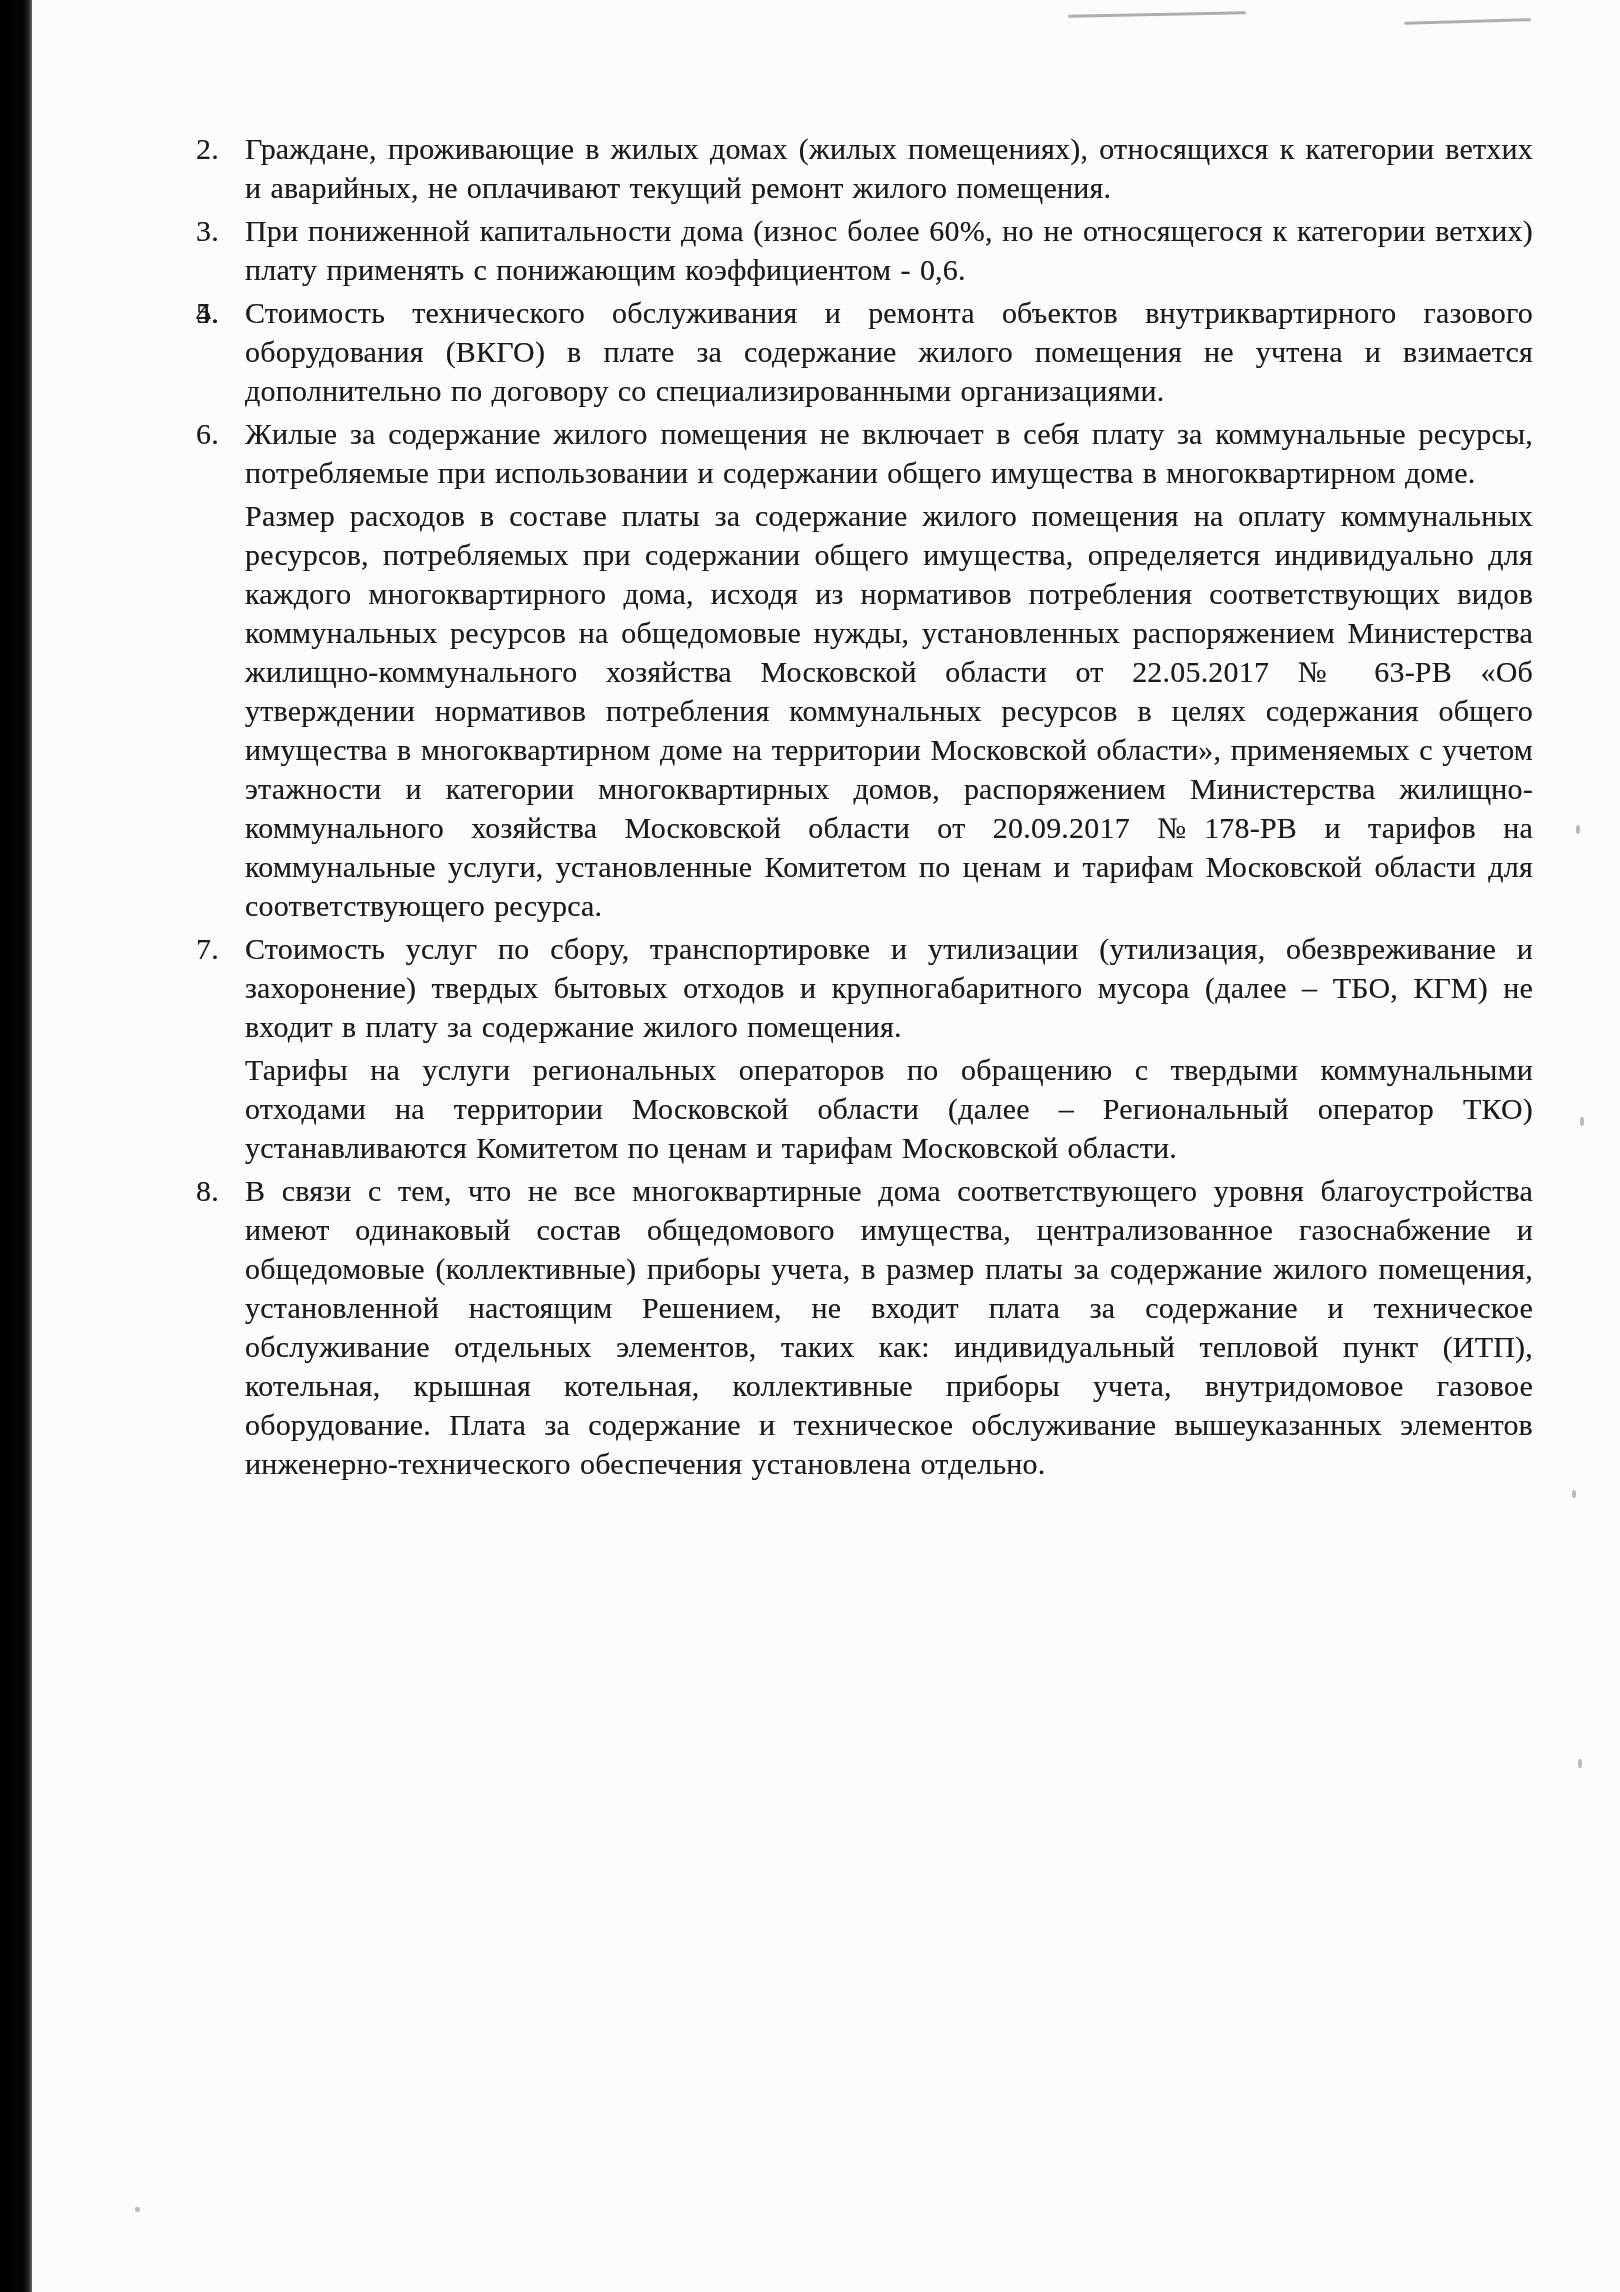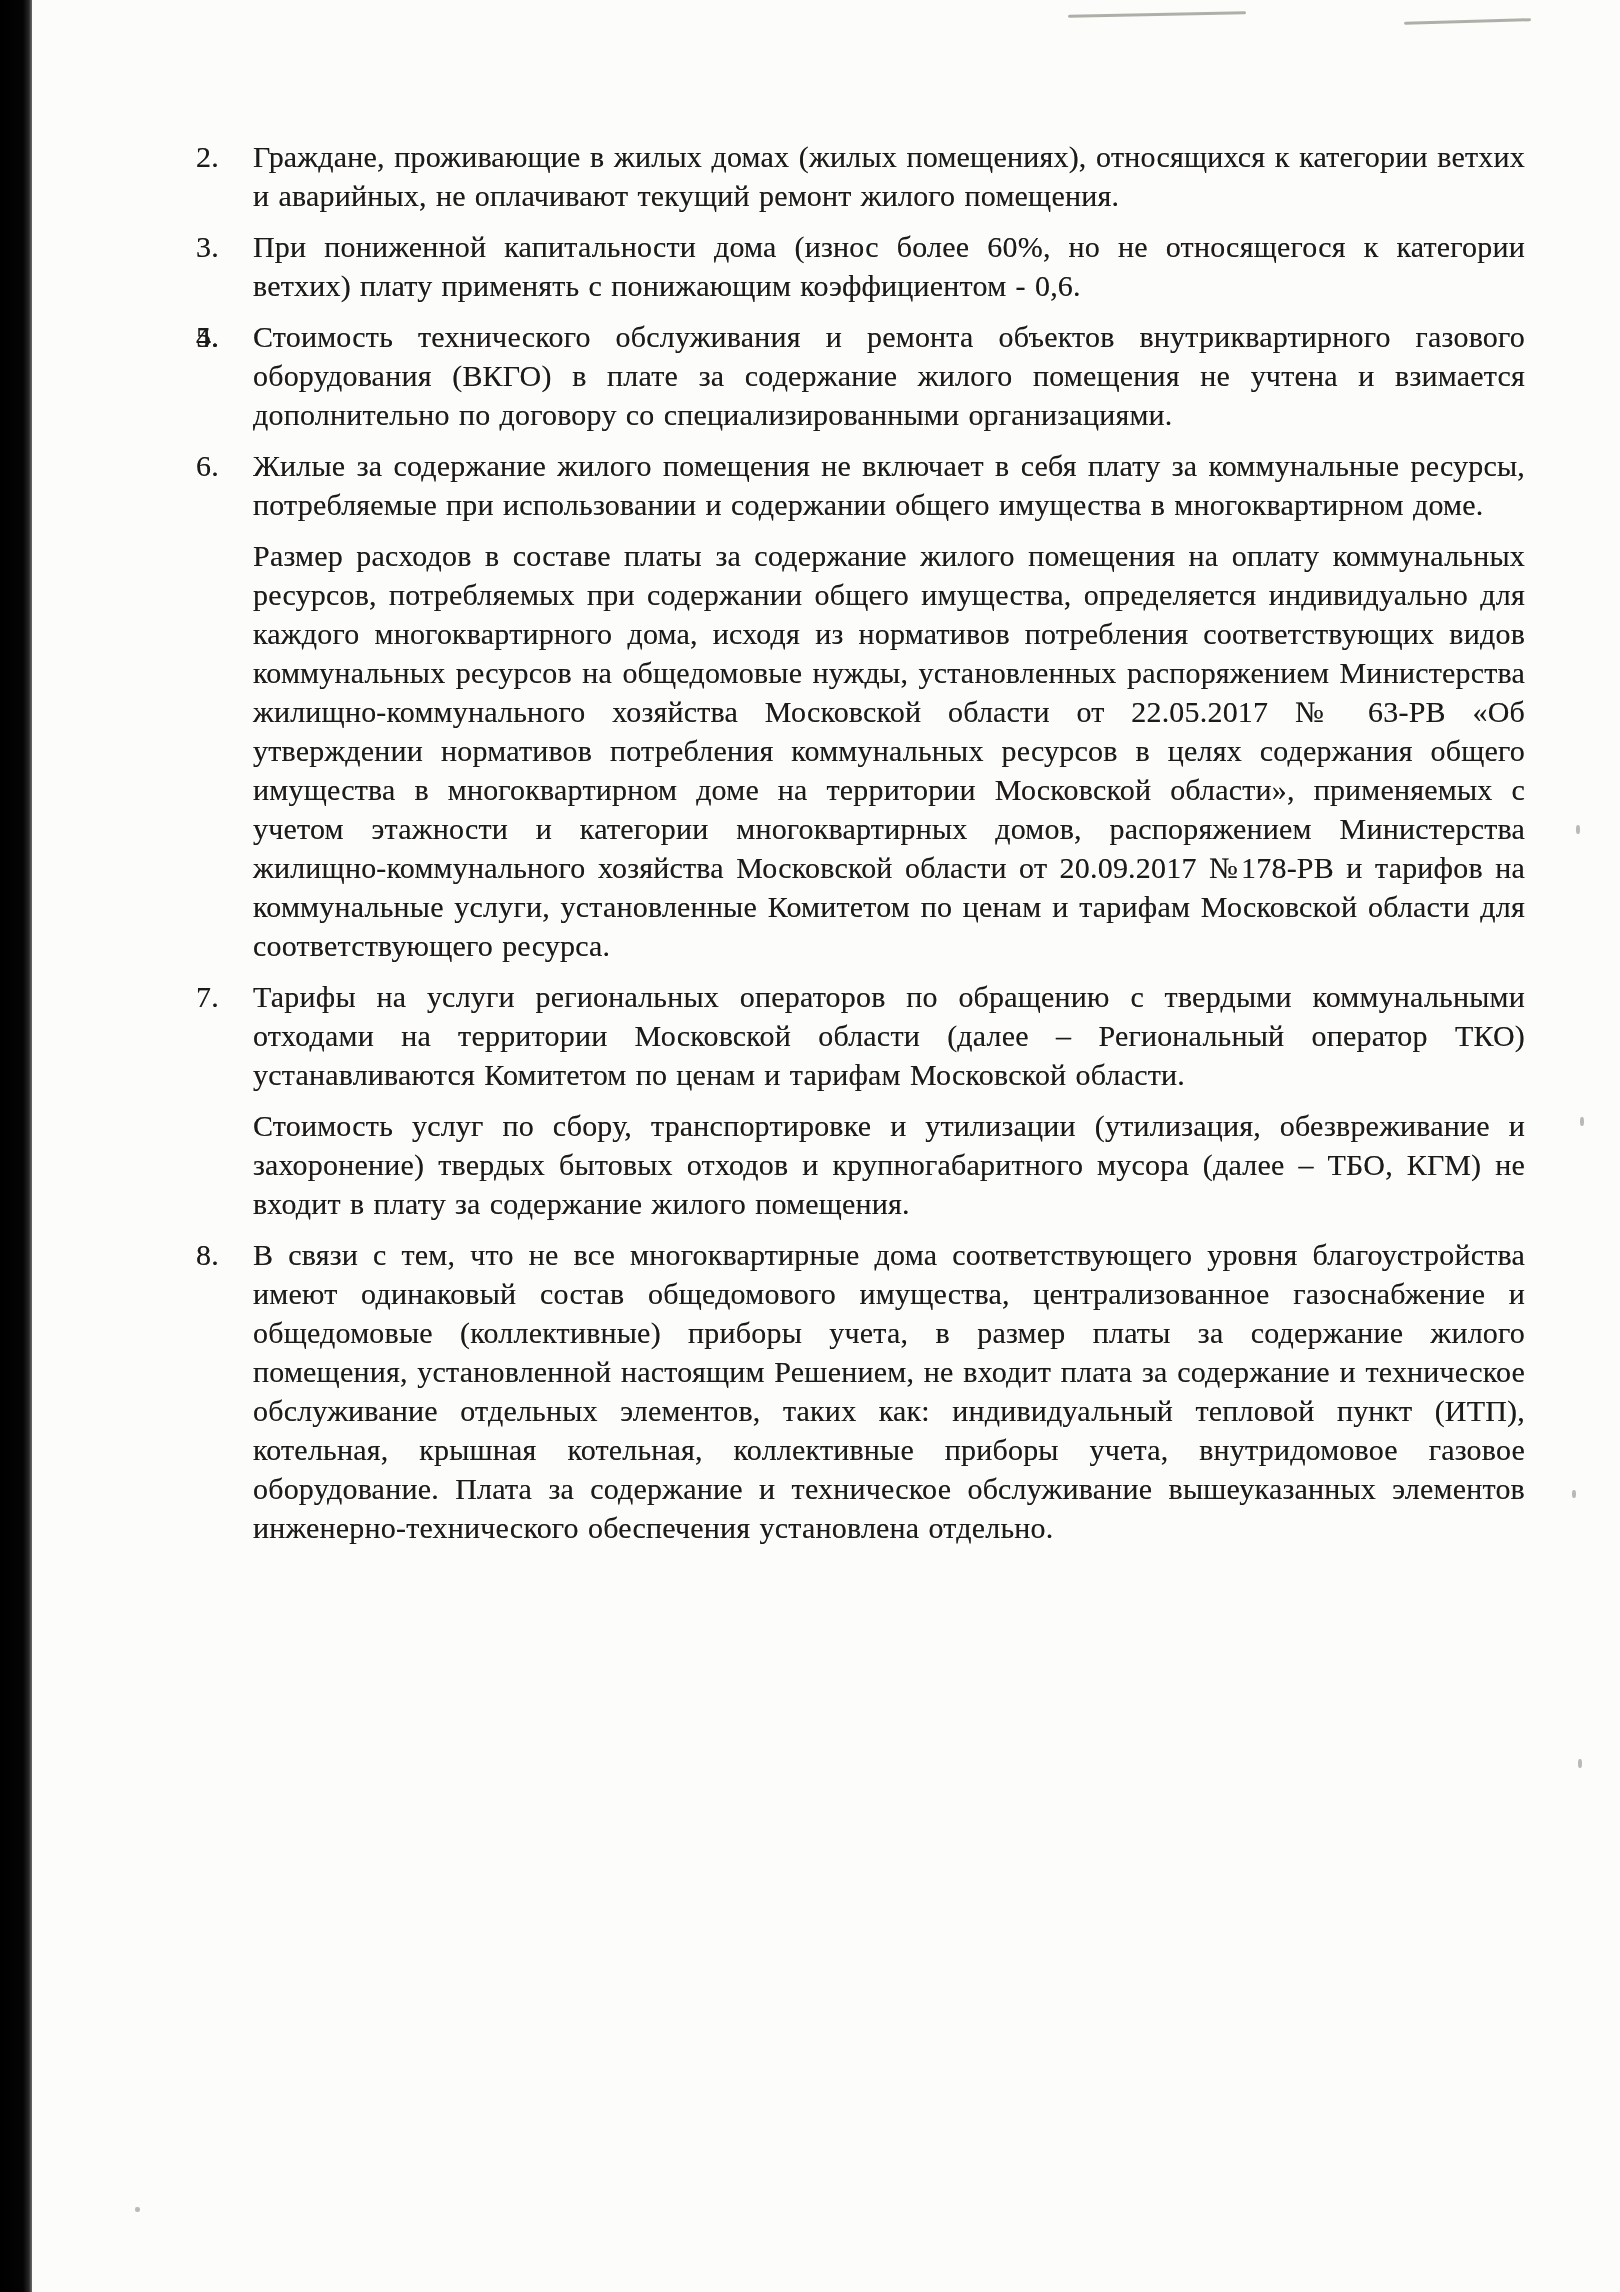--- a/index.html
+++ b/index.html
@@ -68,21 +68,21 @@
     position: relative;
     padding-left: 45px;
   }
   .num {
     position: absolute;
     left: 0;
     top: 0;
     white-space: nowrap;
   }
   .paras p {
-    margin: 12px;
+    margin: 4px;
     text-align: justify;
     text-justify: inter-word;
     word-spacing: 1.5px;
   }
 </style>
 </head>
 <body>
 
 <div class="page">
   <div class="scan-edge"></div>
@@ -126,22 +126,22 @@
     <span class="num">6.</span>
     <div class="paras">
           <p>Жилые за содержание жилого помещения не включает в себя плату за коммунальные ресурсы, потребляемые при использовании и содержании общего имущества в многоквартирном доме.</p>
           <p>Размер расходов в составе платы за содержание жилого помещения на оплату коммунальных ресурсов, потребляемых при содержании общего имущества, определяется индивидуально для каждого многоквартирного дома, исходя из нормативов потребления соответствующих видов коммунальных ресурсов на общедомовые нужды, установленных распоряжением Министерства жилищно-коммунального хозяйства Московской области от 22.05.2017 № 63-РВ «Об утверждении нормативов потребления коммунальных ресурсов в целях содержания общего имущества в многоквартирном доме на территории Московской области», применяемых с учетом этажности и категории многоквартирных домов, распоряжением Министерства жилищно-коммунального хозяйства Московской области от 20.09.2017 №178-РВ и тарифов на коммунальные услуги, установленные Комитетом по ценам и тарифам Московской области для соответствующего ресурса.</p>
         </div>
   </div>
 
   <div class="list-item">
     <span class="num">7.</span>
     <div class="paras">
+          <p>Стоимость услуг по сбору, транспортировке и утилизации (утилизация, обезвреживание и захоронение) твердых бытовых отходов и крупногабаритного мусора (далее – ТБО, КГМ) не входит в плату за содержание жилого помещения.</p>
           <p>Тарифы на услуги региональных операторов по обращению с твердыми коммунальными отходами на территории Московской области (далее – Региональный оператор ТКО) устанавливаются Комитетом по ценам и тарифам Московской области.</p>
-          <p>Стоимость услуг по сбору, транспортировке и утилизации (утилизация, обезвреживание и захоронение) твердых бытовых отходов и крупногабаритного мусора (далее – ТБО, КГМ) не входит в плату за содержание жилого помещения.</p>
         </div>
   </div>
 
   <div class="list-item">
     <span class="num">8.</span>
     <div class="paras">
           <p>В связи с тем, что не все многоквартирные дома соответствующего уровня благоустройства имеют одинаковый состав общедомового имущества, централизованное газоснабжение и общедомовые (коллективные) приборы учета, в размер платы за содержание жилого помещения, установленной настоящим Решением, не входит плата за содержание и техническое обслуживание отдельных элементов, таких как: индивидуальный тепловой пункт (ИТП), котельная, крышная котельная, коллективные приборы учета, внутридомовое газовое оборудование. Плата за содержание и техническое обслуживание вышеуказанных элементов инженерно-технического обеспечения установлена отдельно.</p>
         </div>
   </div>
 </div>

